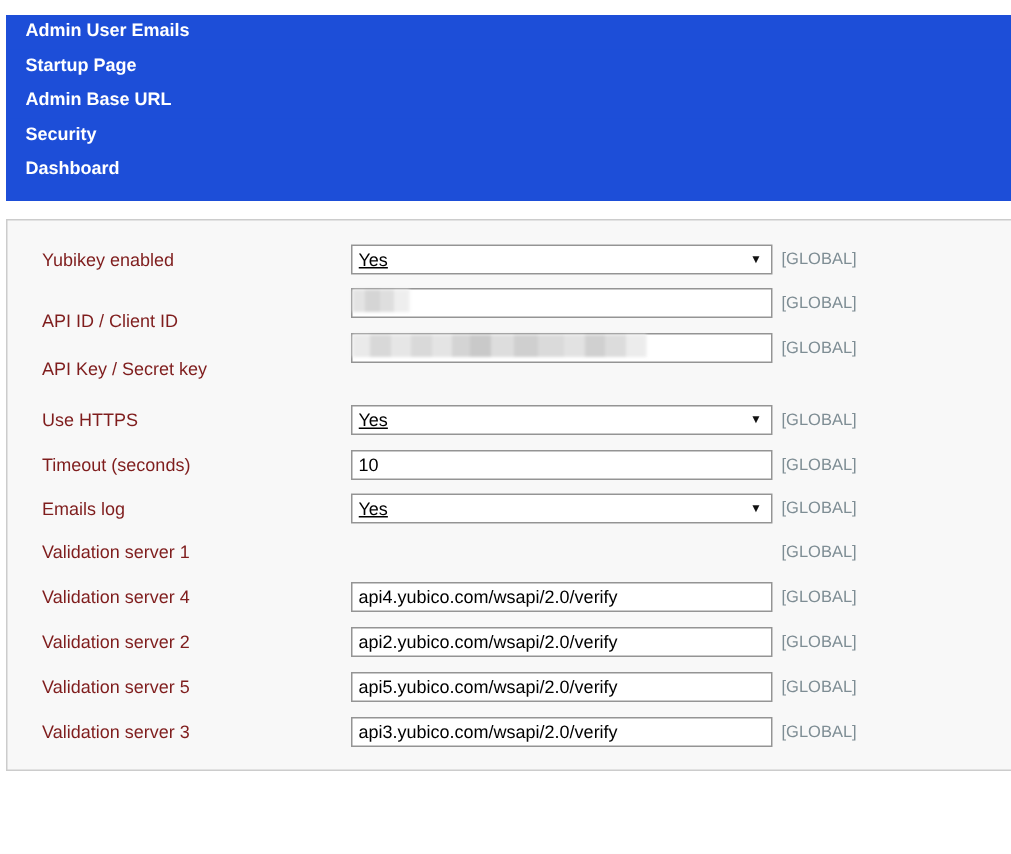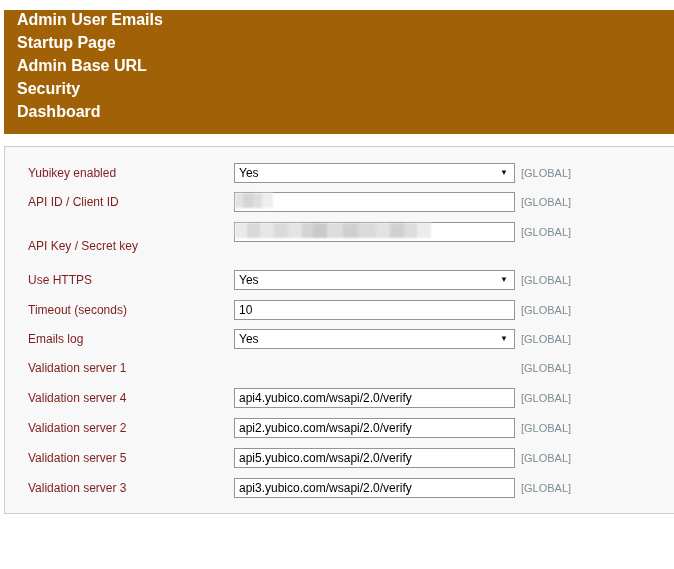--- a/index.html
+++ b/index.html
@@ -3,21 +3,21 @@
 <meta charset="utf-8">
 <style>
   * { margin:0; padding:0; box-sizing:border-box; }
   html,body { width:674px; height:569px; background:#ffffff; overflow:hidden;
     font-family:"Liberation Sans", sans-serif; }
   .page { position:relative; width:674px; height:569px; background:#fff; }
 
   
   .section-bar {
     position:absolute; left:4px; right:0; height:32px;
-    background:#a16207; color:#ffffff; font-size:16px; font-weight:bold;
+    background:#1d4ed8; color:#ffffff; font-size:12px; font-weight:bold;
     line-height:20px; padding-left:13px; cursor:pointer;
     white-space:nowrap; overflow:hidden;
   }
 
   
   .panel {
     position:absolute; left:4px; top:146px; width:672px; height:368px;
     background:#f8f8f8; border:1px solid #cccccc; border-right:none;
   }
 
@@ -26,20 +26,21 @@
   }
   .ctrl-wrap { position:absolute; left:229px; width:281px; height:20px; }
   .ctrl-wrap input[type="text"], .ctrl-wrap select {
     width:281px; height:20px; border:1px solid #949494; background:#ffffff;
     font-family:"Liberation Sans", sans-serif; font-size:12px; color:#000000;
     padding:0 4px; border-radius:0;
   }
   .ctrl-wrap select {
     -webkit-appearance:none; -moz-appearance:none; appearance:none;
     padding-right:8px;
+    text-decoration:underline;
   }
   .dd-arrow {
     position:absolute; right:7px; top:6px; font-size:8px; line-height:8px;
     color:#111111; pointer-events:none;
   }
   .redacted {
     position:absolute; left:1px; top:1px; height:15px; filter:blur(1.2px);
     pointer-events:none;
   }
   .redacted.short {
@@ -72,21 +73,21 @@
 
   <div class="panel">
 
     <span class="field-label" style="top:19px">Yubikey enabled</span>
     <div class="ctrl-wrap" style="top:16px">
       <select><option>Yes</option></select>
       <span class="dd-arrow">▼</span>
     </div>
     <span class="scope" style="top:20px">[GLOBAL]</span>
 
-    <span class="field-label" style="top:48px">API ID / Client ID</span>
+    <span class="field-label" style="top:60px">API ID / Client ID</span>
     <div class="ctrl-wrap" style="top:45px">
       <input type="text" value="" style="">
       <div class="redacted short"></div>
     </div>
     <span class="scope" style="top:49px">[GLOBAL]</span>
 
     <span class="field-label" style="top:92px">API Key / Secret key</span>
     <div class="ctrl-wrap" style="top:75px">
       <input type="text" value="" style="">
       <div class="redacted long"></div>

